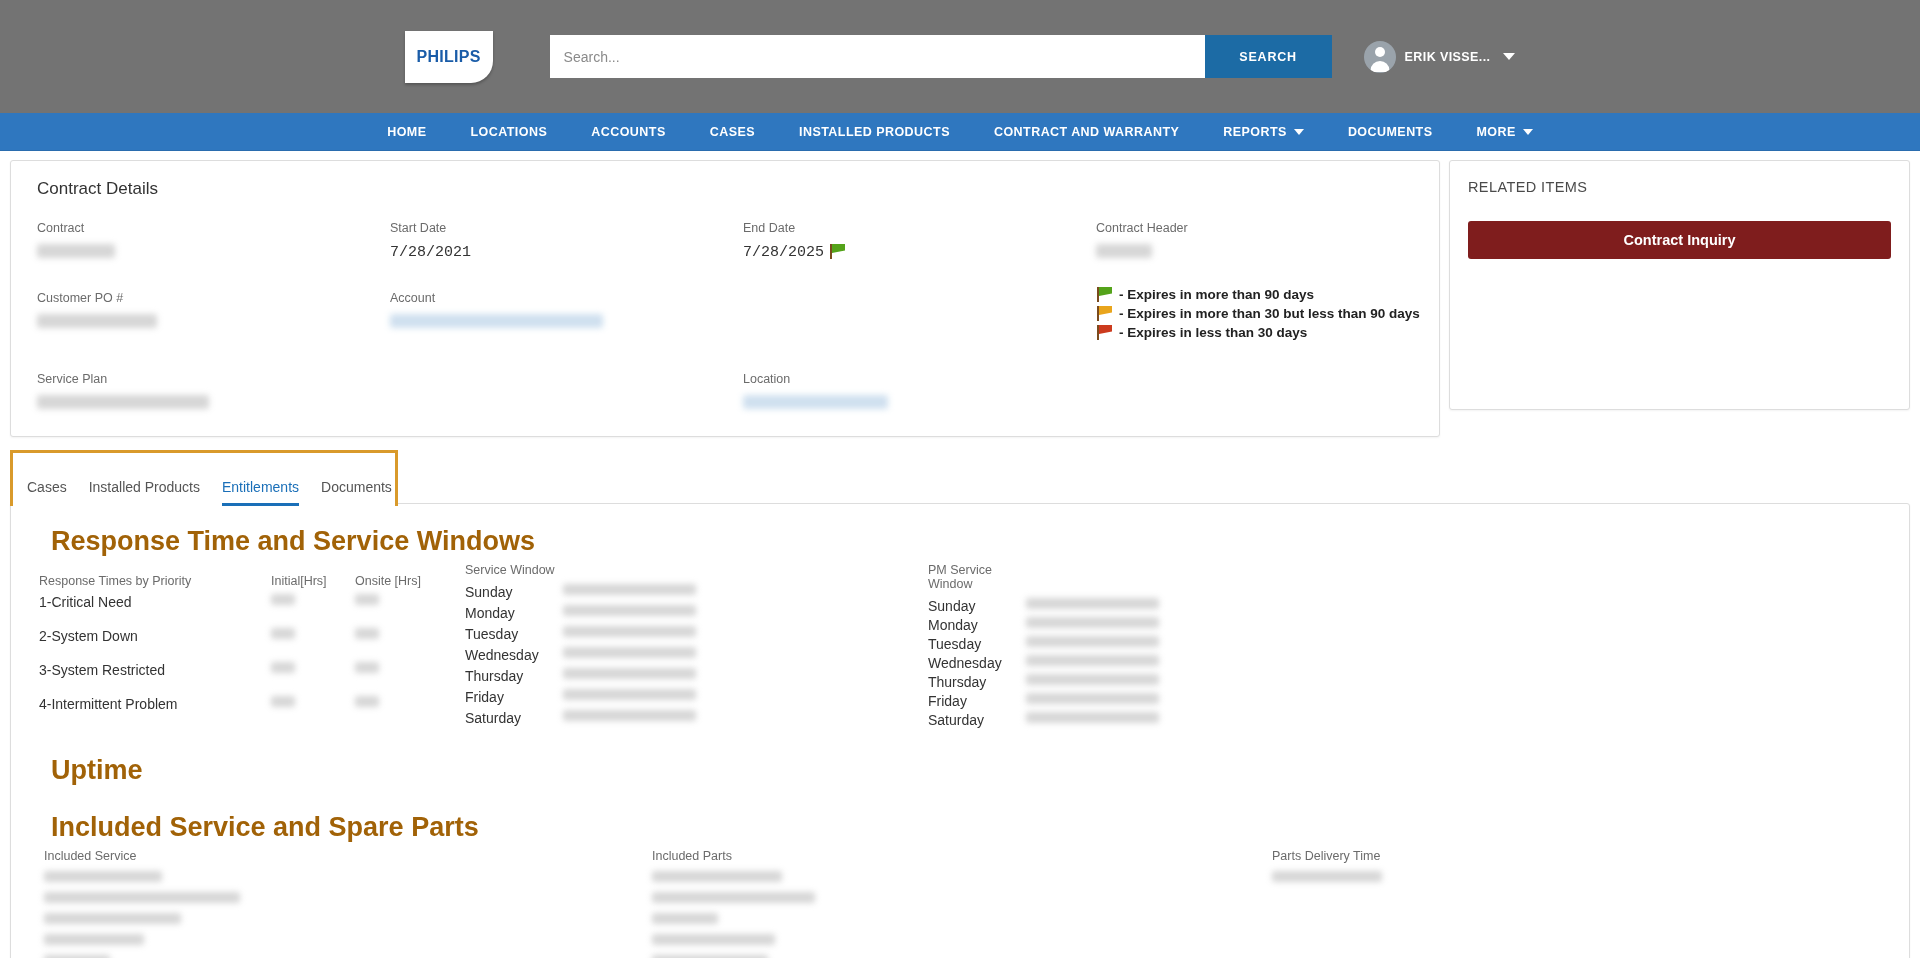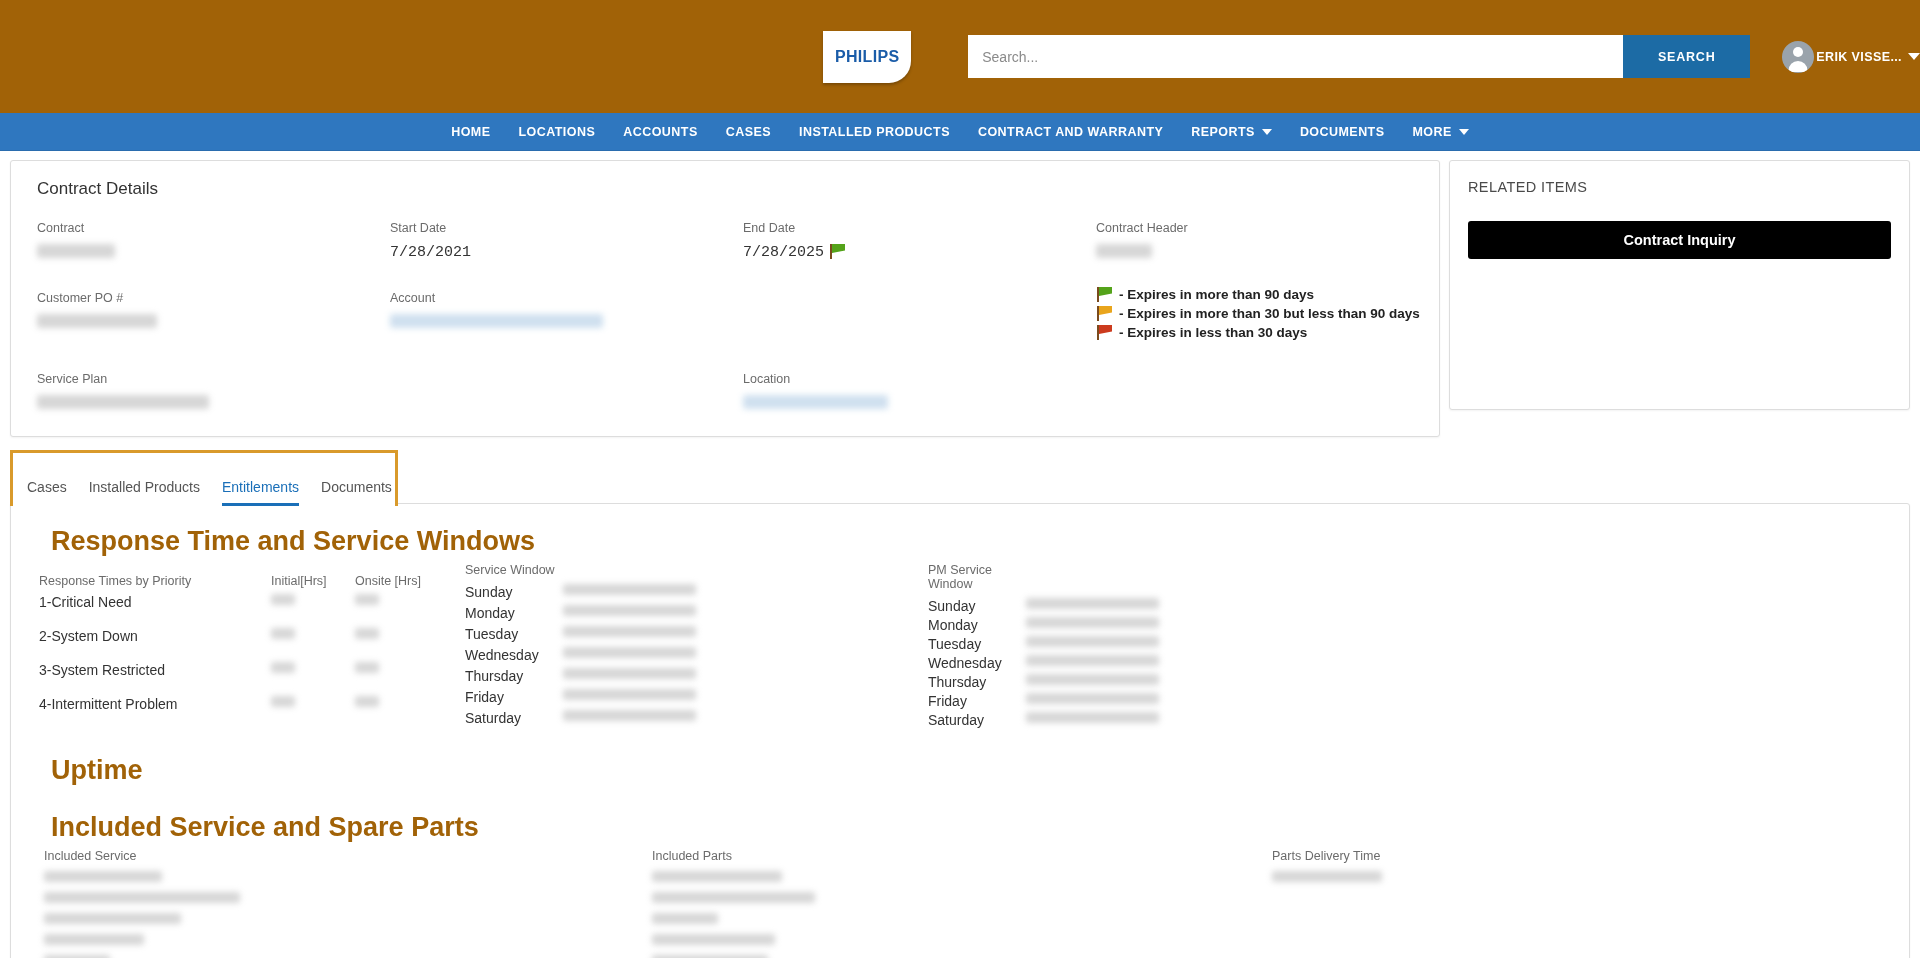--- a/index.html
+++ b/index.html
@@ -9,24 +9,24 @@
     width: 1920px; height: 958px;
     background: #ffffff;
     font-family: "Liberation Sans", sans-serif;
     overflow: hidden;
   }
 
   
   .topbar {
     position: relative;
     height: 113px;
-    background: #a16207;
+    background: #737373;
     display: flex;
     align-items: center;
-    justify-content: flex-end;
+    justify-content: center;
   }
   .topbar-inner {
     display: flex;
     align-items: center;
     gap: 0px;
   }
   .logo-box {
     width: 88px; height: 52px;
     background: #ffffff;
     border-bottom-right-radius: 22px;
@@ -58,21 +58,21 @@
     background: #1c6ba5;
     border: none;
     color: #fff;
     font-size: 12.5px;
     font-weight: bold;
     letter-spacing: 0.8px;
     cursor: pointer;
     font-family: "Liberation Sans", sans-serif;
   }
   .user-area {
-    display: flex; align-items: center; gap: 2px;
+    display: flex; align-items: center; gap: 9px;
     margin-left: 32px;
   }
   .avatar {
     width: 32px; height: 32px; border-radius: 50%;
     background: #9aa3ab;
     display: flex; align-items: center; justify-content: center;
     position: relative; overflow: hidden;
   }
   .avatar .head {
     position: absolute; top: 6px; left: 50%;
@@ -97,21 +97,21 @@
     border-right: 6px solid transparent;
     border-top: 7px solid #ffffff;
     margin-left: 4px;
   }
 
   
   .navbar {
     height: 38px;
     background: #2f77bf;
     display: flex; justify-content: center;
-    gap: 0;
+    gap: 16px;
     border-bottom: 1px solid #2a6cae;
   }
   .nav-item {
     color: #ffffff;
     font-size: 12.5px;
     font-weight: bold;
     letter-spacing: 0.45px;
     padding: 0 14px;
     cursor: pointer;
     display: flex; align-items: center; gap: 7px;
@@ -206,21 +206,21 @@
     width: 461px; flex: 0 0 461px;
     padding: 18px 18px 22px 18px;
     min-height: 250px;
   }
   .related-title {
     font-size: 14.5px; color: #4a4a4a; letter-spacing: 0.4px;
     margin-bottom: 26px;
   }
   .inquiry-btn {
     display: block; width: 100%;
-    background: #000000;
+    background: #7f1d1d;
     color: #ffffff;
     border: none;
     padding: 11px 0;
     font-size: 14.5px; font-weight: bold;
     border-radius: 3px;
     cursor: pointer;
     font-family: "Liberation Sans", sans-serif;
   }
 
   

